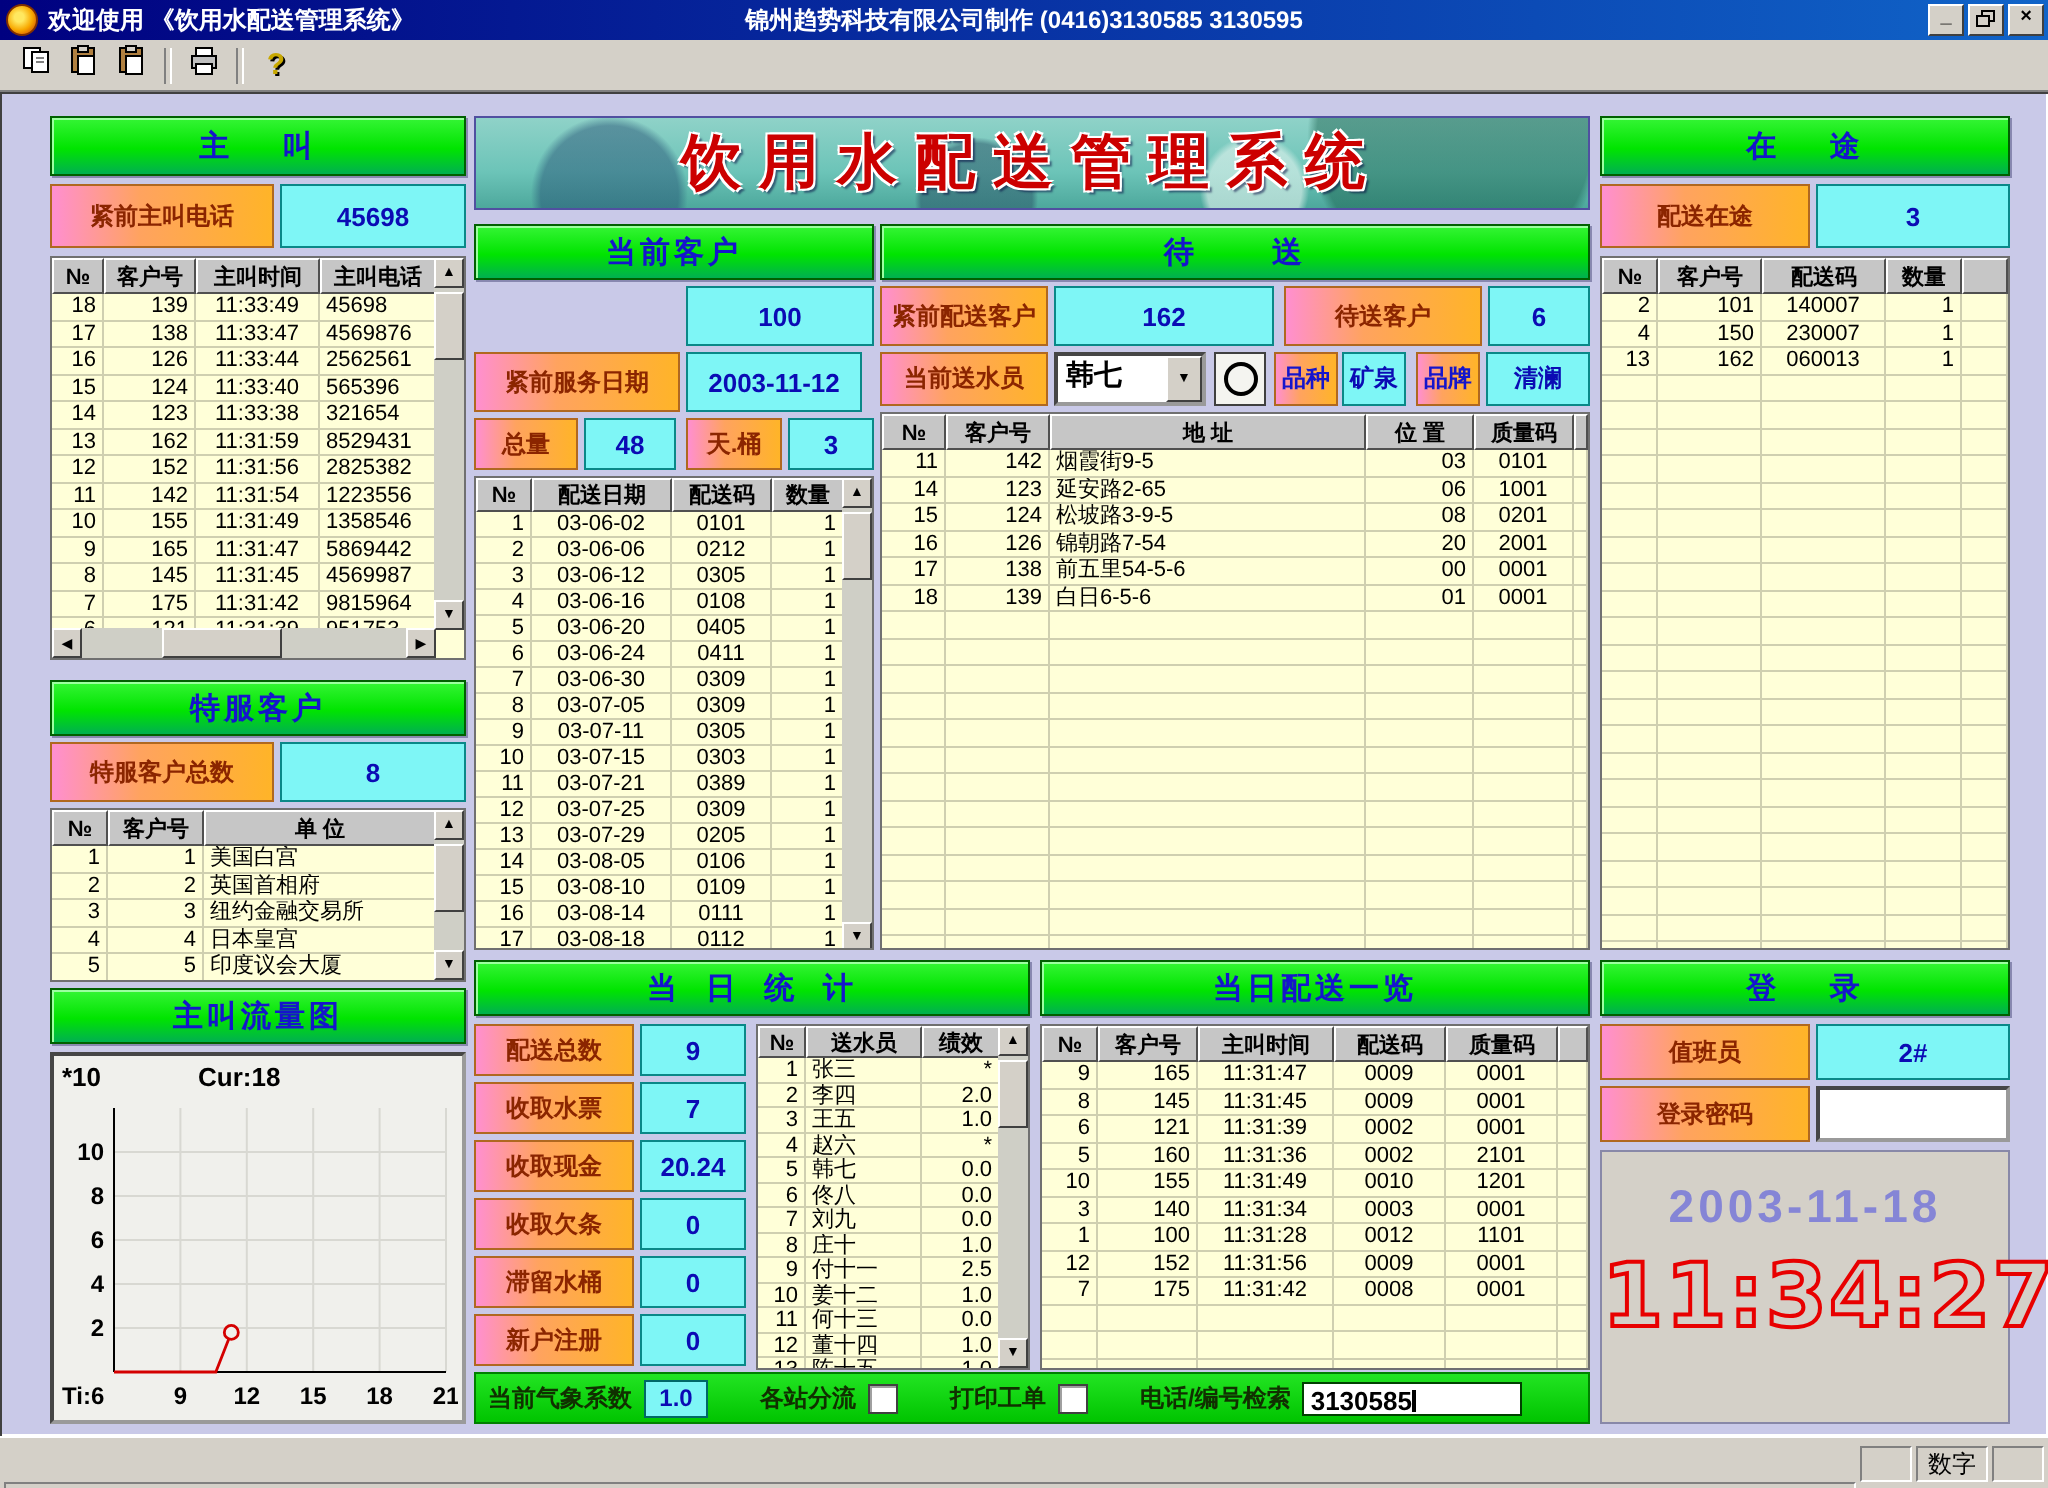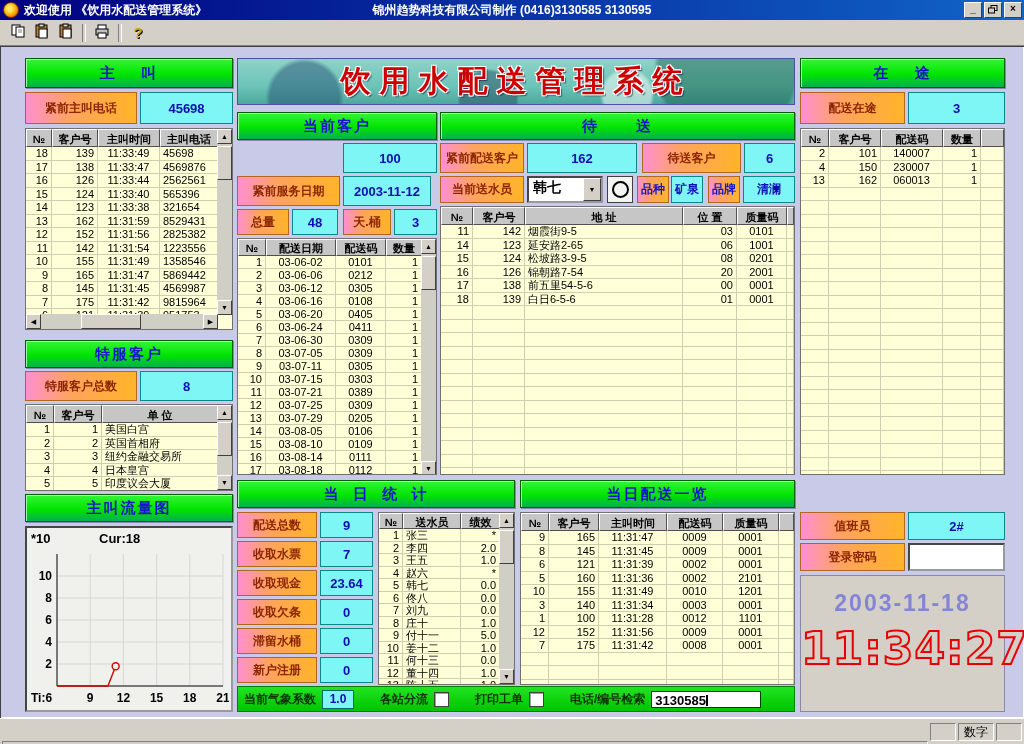--- a/index.html
+++ b/index.html
@@ -872,21 +872,21 @@
         <circle cx="88.65333333333334" cy="138.2" r="3.5" fill="#f0f0ec" stroke="#d40000" stroke-width="1.4"></circle>
       </svg>
   </div>
 
   <div class="phead" style="left:237px;top:480px;width:278px;height:28px;">当  日  统  计</div>
   <div class="lbl" style="left:237px;top:512px;width:80px;height:26px;">配送总数</div>
   <div class="val" style="left:320px;top:512px;width:53px;height:26px;">9</div>
   <div class="lbl" style="left:237px;top:541px;width:80px;height:26px;">收取水票</div>
   <div class="val" style="left:320px;top:541px;width:53px;height:26px;">7</div>
   <div class="lbl" style="left:237px;top:570px;width:80px;height:26px;">收取现金</div>
-  <div class="val" style="left:320px;top:570px;width:53px;height:26px;">23.64</div>
+  <div class="val" style="left:320px;top:570px;width:53px;height:26px;">20.24</div>
   <div class="lbl" style="left:237px;top:599px;width:80px;height:26px;">收取欠条</div>
   <div class="val" style="left:320px;top:599px;width:53px;height:26px;">0</div>
   <div class="lbl" style="left:237px;top:628px;width:80px;height:26px;">滞留水桶</div>
   <div class="val" style="left:320px;top:628px;width:53px;height:26px;">0</div>
   <div class="lbl" style="left:237px;top:657px;width:80px;height:26px;">新户注册</div>
   <div class="val" style="left:320px;top:657px;width:53px;height:26px;">0</div>
   <div class="gridwrap" style="left:378px;top:512px;width:137px;height:173px;">
     <div class="grid" style="left:0;top:0;width:121px;height:171px;--rh:12.5px;--hh:16px;">
         <div class="g-head">
           <div class="g-hcell" style="width:24px">№</div>
@@ -929,21 +929,21 @@
           <div class="g-cell a-r" style="width:39px">0.0</div>
         </div>
         <div class="g-row">
           <div class="g-cell a-r" style="width:24px">8</div>
           <div class="g-cell a-l" style="width:58px">庄十</div>
           <div class="g-cell a-r" style="width:39px">1.0</div>
         </div>
         <div class="g-row">
           <div class="g-cell a-r" style="width:24px">9</div>
           <div class="g-cell a-l" style="width:58px">付十一</div>
-          <div class="g-cell a-r" style="width:39px">5.0</div>
+          <div class="g-cell a-r" style="width:39px">2.5</div>
         </div>
         <div class="g-row">
           <div class="g-cell a-r" style="width:24px">10</div>
           <div class="g-cell a-l" style="width:58px">姜十二</div>
           <div class="g-cell a-r" style="width:39px">1.0</div>
         </div>
         <div class="g-row">
           <div class="g-cell a-r" style="width:24px">11</div>
           <div class="g-cell a-l" style="width:58px">何十三</div>
           <div class="g-cell a-r" style="width:39px">0.0</div>
@@ -1071,20 +1071,21 @@
           <div class="g-cell a-r" style="width:28px"></div>
           <div class="g-cell a-r" style="width:50px"></div>
           <div class="g-cell a-c" style="width:68px"></div>
           <div class="g-cell a-c" style="width:56px"></div>
           <div class="g-cell a-c" style="width:56px"></div>
           <div class="g-cell g-fill"></div>
         </div>
       </div>
   </div>
 
+  <div class="phead" style="left:800px;top:480px;width:205px;height:28px;">登    录</div>
   <div class="lbl" style="left:800px;top:512px;width:105px;height:28px;">值班员</div>
   <div class="val" style="left:908px;top:512px;width:97px;height:28px;">2#</div>
   <div class="lbl" style="left:800px;top:543px;width:105px;height:28px;">登录密码</div>
   <div class="whitebox" style="left:908px;top:543px;width:97px;height:28px;"></div>
   <div class="datetime">
     <div class="dt-date">2003-11-18</div>
     <div class="dt-time">11:34:27</div>
   </div>
 
   <div class="greenbar">

